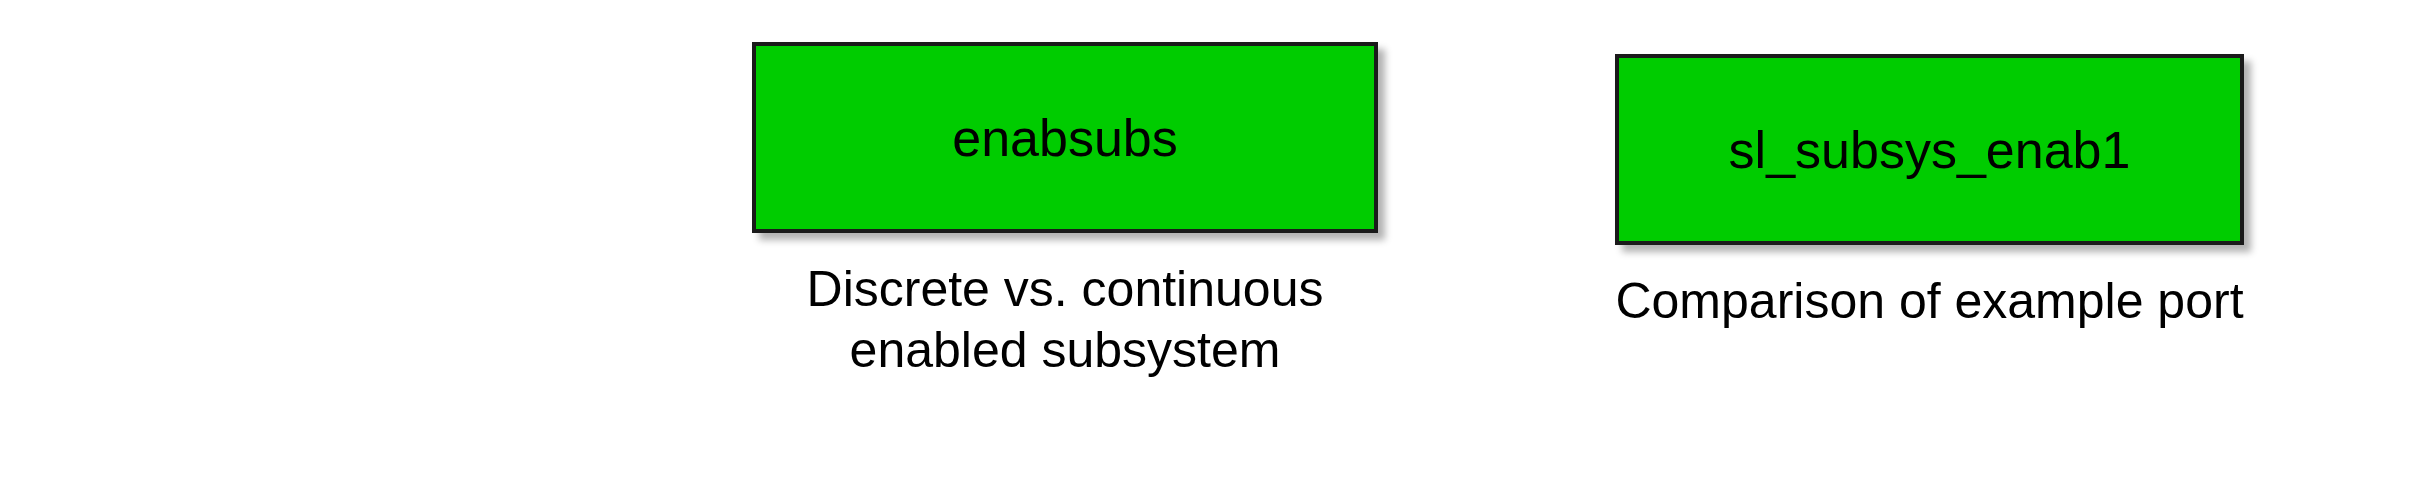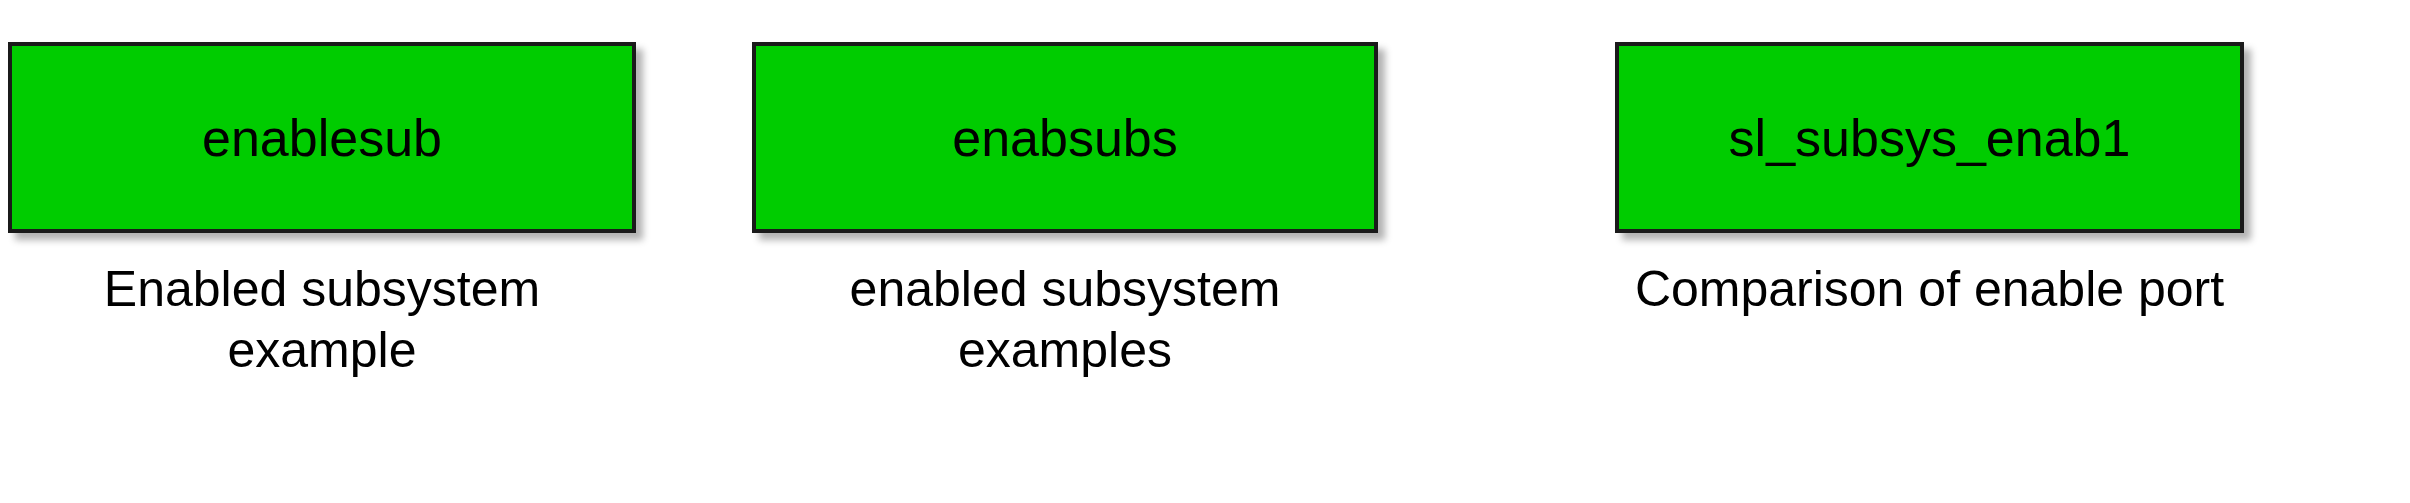--- a/index.html
+++ b/index.html
@@ -30,21 +30,21 @@
   }
 
   .model-entry {
     position: absolute;
     top: 42px;
   }
 
   
   .model-entry.col-1 { left: 8px;    width: 628px; }
   .model-entry.col-2 { left: 752px;  width: 626px; }
-  .model-entry.col-3 { left: 1615px; width: 629px; }
+  .model-entry.col-3 { left: 1615px; width: 629px; margin-top: 12px; }
 
   .model-block {
     position: relative;
     box-sizing: border-box;
     height: 191px;
     background: #00cc00;
     border: 4px solid #1a1a1a;
     box-shadow: 7px 7px 7px rgba(0, 0, 0, 0.30);
     display: flex;
     align-items: center;
@@ -76,43 +76,34 @@
     display: block;
     white-space: nowrap;
   }
 </style>
 </head>
 <body>
 
 <div class="canvas">
   <div class="model-row">
 
-    <div class="model-entry col-1">
-      <div class="model-block">
-        <span class="model-block-label">enablesub</span>
-      </div>
-      <div class="model-caption">
-        <span class="caption-line">Enabled subsystem</span>
-        <span class="caption-line">example</span>
-      </div>
-    </div>
 
     <div class="model-entry col-2">
       <div class="model-block">
         <span class="model-block-label">enabsubs</span>
       </div>
       <div class="model-caption">
+        <span class="caption-line">Discrete vs. continuous</span>
         <span class="caption-line">enabled subsystem</span>
-        <span class="caption-line">examples</span>
       </div>
     </div>
 
     <div class="model-entry col-3">
       <div class="model-block">
         <span class="model-block-label">sl_subsys_enab1</span>
       </div>
       <div class="model-caption">
-        <span class="caption-line">Comparison of enable port</span>
+        <span class="caption-line">Comparison of example port</span>
       </div>
     </div>
 
   </div>
 </div>
 
 </body></html>

